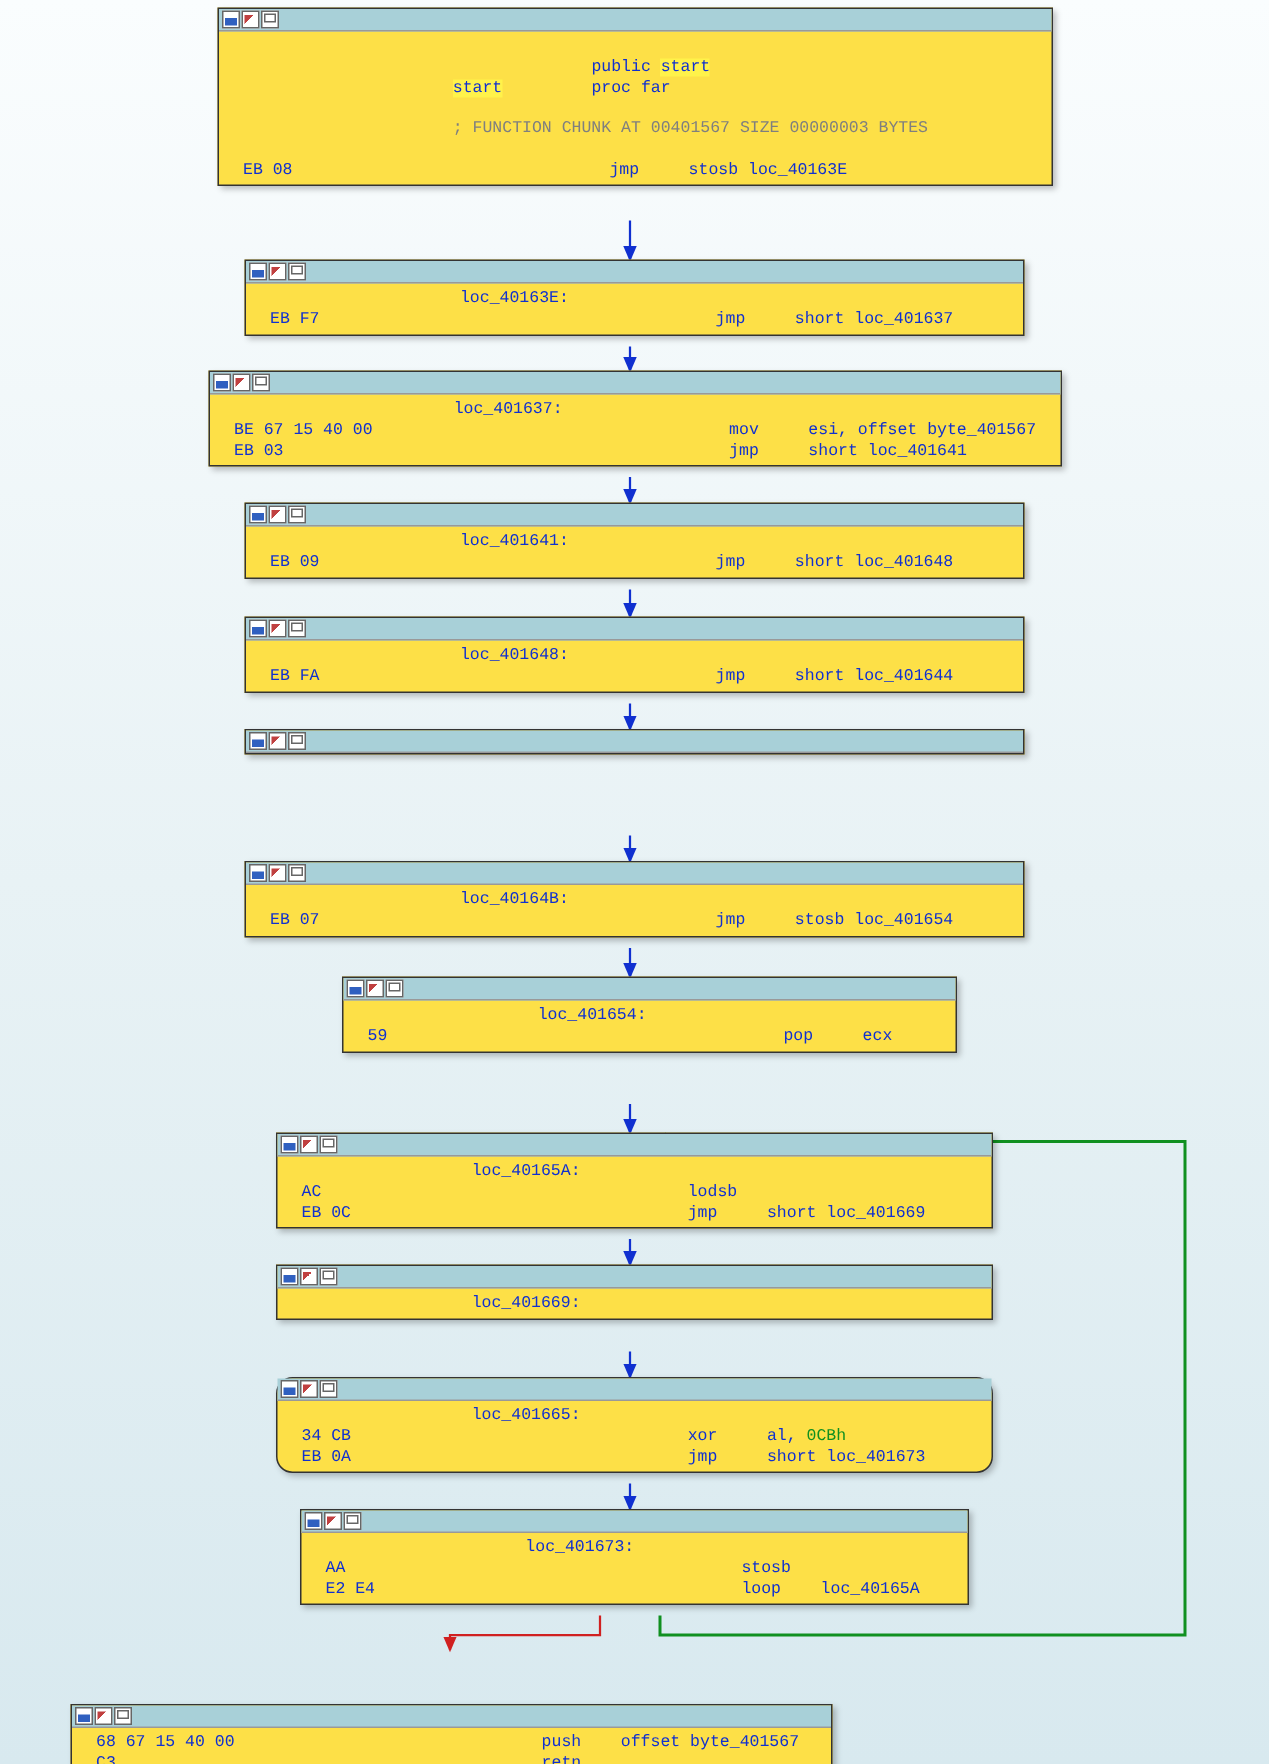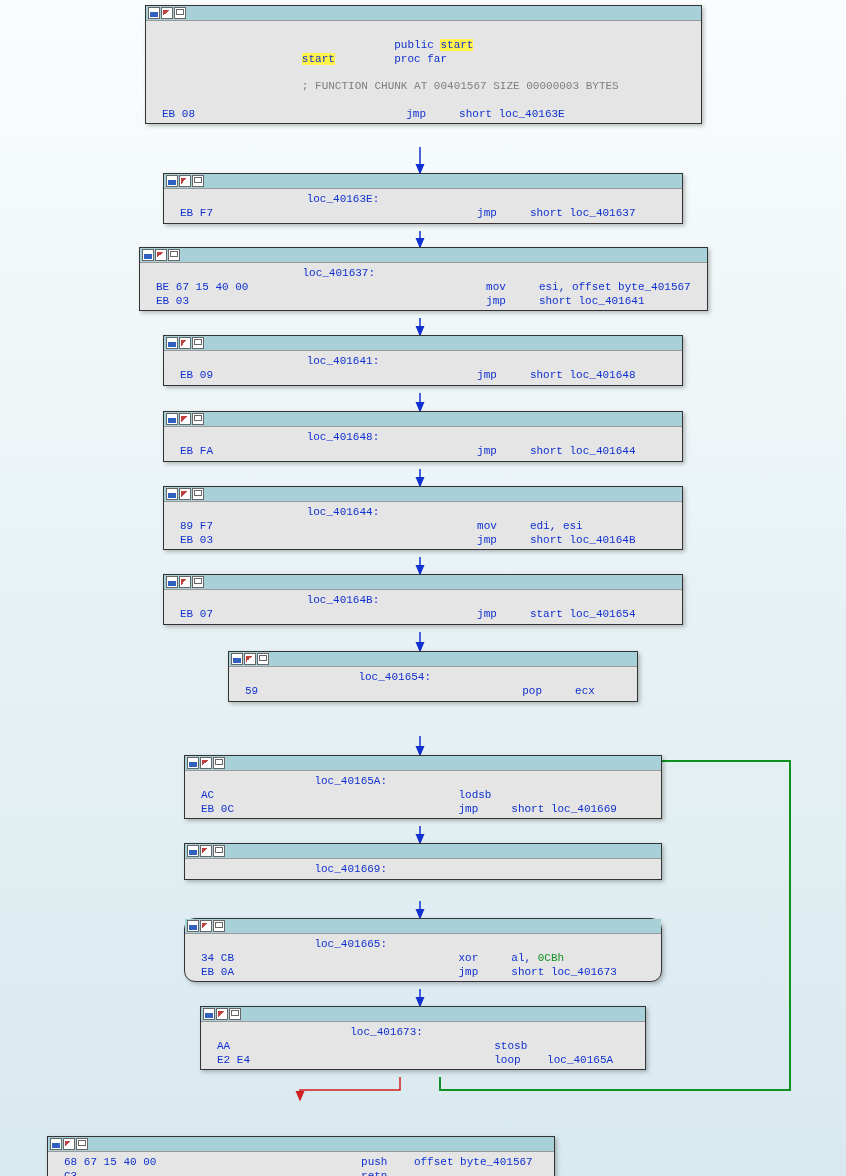--- a/index.html
+++ b/index.html
@@ -8,21 +8,21 @@
     background: linear-gradient(to bottom, #fafdfe 0%, #e8f2f5 50%, #d8e9ef 100%);
     font-family: "Courier New", monospace;
     font-size: 11px;
     min-height: 1176px;
     width: 846px;
     box-sizing: border-box;
     position: relative;
   }
   .node {
     position: absolute;
-    background: #e5e5e5;
+    background: #fde047;
     border: 1px solid #333;
     box-shadow: 2px 2px 4px rgba(0,0,0,0.25);
   }
   .titlebar {
     background: #a8d0d8;
     height: 14px;
     border-bottom: 1px solid #999;
     padding: 0 2px;
     display: flex;
     align-items: center;
@@ -99,21 +99,21 @@
     <span class="tb-icon chart"></span>
     <span class="tb-icon speech"></span>
   </div>
   <div class="content">
     <div class="row"> </div>
     <div class="row">                                     <span class="kw">public </span><span class="hl kw">start</span></div>
     <div class="row">                       <span class="hl kw">start</span>         <span class="kw">proc far</span></div>
     <div class="row"> </div>
     <div class="row comment">                       <span>; FUNCTION CHUNK AT 00401567 SIZE 00000003 BYTES</span></div>
     <div class="row"> </div>
-    <div class="row"><span class="addr">EB 08</span>                                <span class="mnem">jmp</span>     <span class="op">short loc_40163E</span></div>
+    <div class="row"><span class="addr">EB 08</span>                                <span class="mnem">jmp</span>     <span class="op">stosb loc_40163E</span></div>
   </div>
 </div>
 
 <div class="node" style="left:163px; top:173px; width:518px;">
   <div class="titlebar">
     <span class="tb-icon bar"></span>
     <span class="tb-icon chart"></span>
     <span class="tb-icon speech"></span>
   </div>
   <div class="content">
@@ -158,36 +158,31 @@
     <div class="row"><span class="addr">EB FA</span>                                        <span class="mnem">jmp</span>     <span class="op">short loc_401644</span></div>
   </div>
 </div>
 
 <div class="node" style="left:163px; top:486px; width:518px;">
   <div class="titlebar">
     <span class="tb-icon bar"></span>
     <span class="tb-icon chart"></span>
     <span class="tb-icon speech"></span>
   </div>
-  <div class="content">
-    <div class="row label">                     <span>loc_401644:</span></div>
-    <div class="row"><span class="addr">89 F7</span>                                        <span class="mnem">mov</span>     <span class="op">edi, esi</span></div>
-    <div class="row"><span class="addr">EB 03</span>                                        <span class="mnem">jmp</span>     <span class="op">short loc_40164B</span></div>
-  </div>
 </div>
 
 <div class="node" style="left:163px; top:574px; width:518px;">
   <div class="titlebar">
     <span class="tb-icon bar"></span>
     <span class="tb-icon chart"></span>
     <span class="tb-icon speech"></span>
   </div>
   <div class="content">
     <div class="row label">                     <span>loc_40164B:</span></div>
-    <div class="row"><span class="addr">EB 07</span>                                        <span class="mnem">jmp</span>     <span class="op">start loc_401654</span></div>
+    <div class="row"><span class="addr">EB 07</span>                                        <span class="mnem">jmp</span>     <span class="op">stosb loc_401654</span></div>
   </div>
 </div>
 
 <div class="node" style="left:228px; top:651px; width:408px;">
   <div class="titlebar">
     <span class="tb-icon bar"></span>
     <span class="tb-icon chart"></span>
     <span class="tb-icon speech"></span>
   </div>
   <div class="content">

